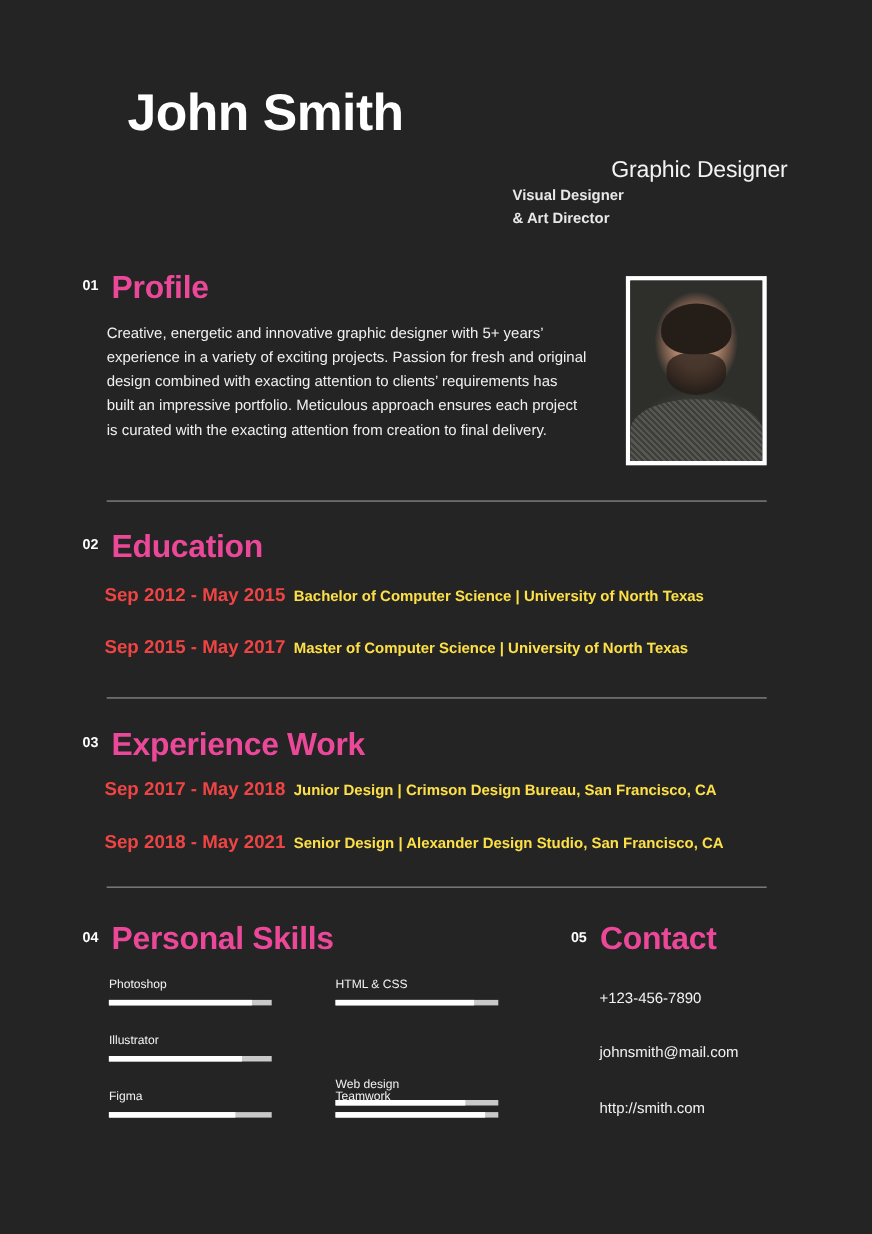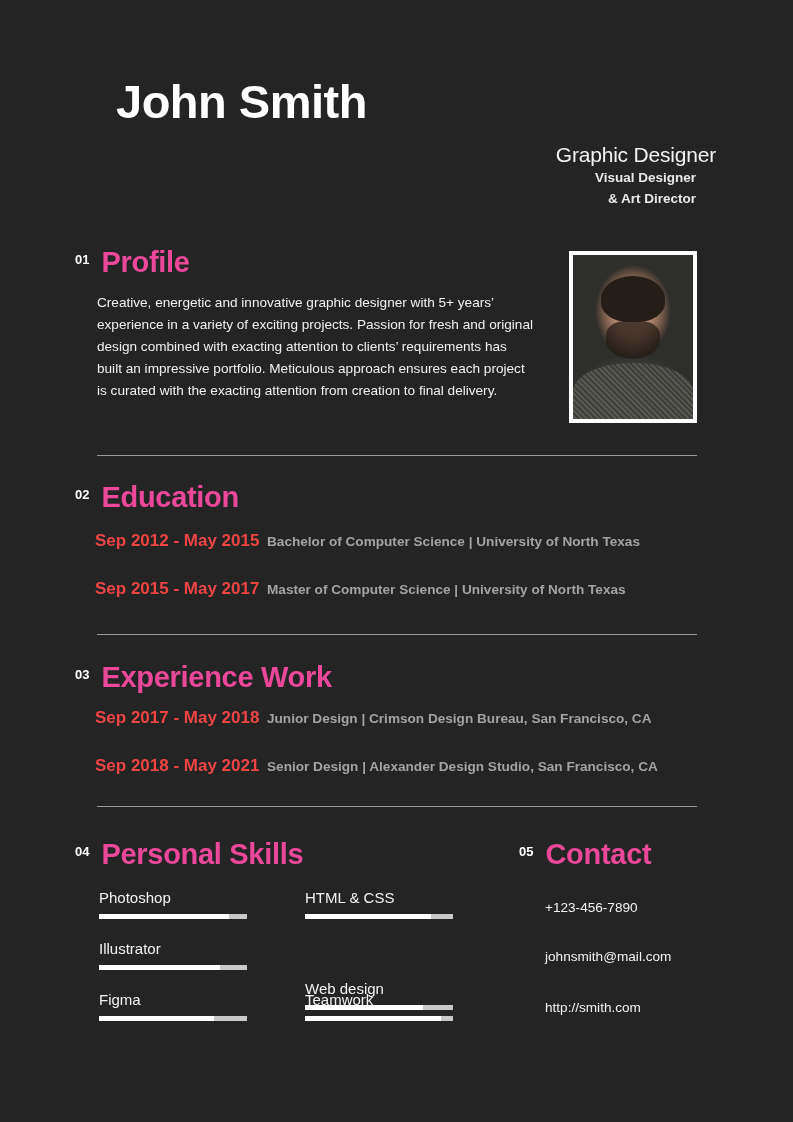--- a/index.html
+++ b/index.html
@@ -41,21 +41,20 @@
     color: #f2f2f2;
     margin-top: 18px;
     letter-spacing: -0.2px;
     text-align: right;
   }
   .tagline {
     position: absolute;
     right: 97px;
     top: 168px;
     width: 230px;
-    text-align: right;
     font-size: 13.5px;
     font-weight: bold;
     line-height: 1.55;
     color: #e8e8e8;
   }
 
   
   .sec-head {
     position: absolute;
     display: flex;
@@ -153,31 +152,31 @@
   }
   .entry-date {
     font-size: 17px;
     font-weight: bold;
     color: #ef4444;
     white-space: nowrap;
   }
   .entry-desc {
     font-size: 13.6px;
     font-weight: bold;
-    color: #a3a3a3;
+    color: #fde047;
     white-space: nowrap;
   }
 
   
   .skill {
     position: absolute;
     width: 148px;
   }
   .skill-label {
-    font-size: 15px;
+    font-size: 11px;
     font-weight: 500;
     color: #f2f2f2;
     margin-bottom: 8px;
   }
   .bar-track {
     position: relative;
     height: 5px;
     background: #c9c9c9;
     width: 148px;
   }

